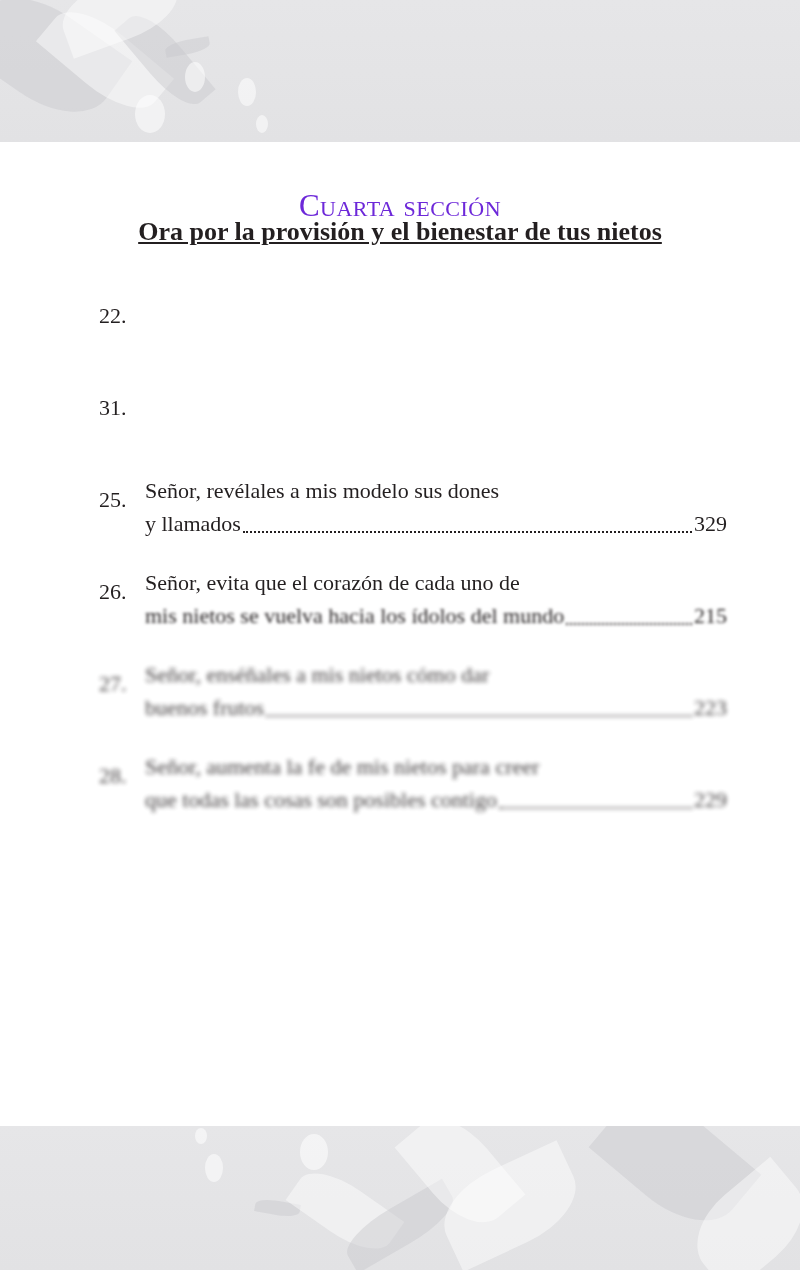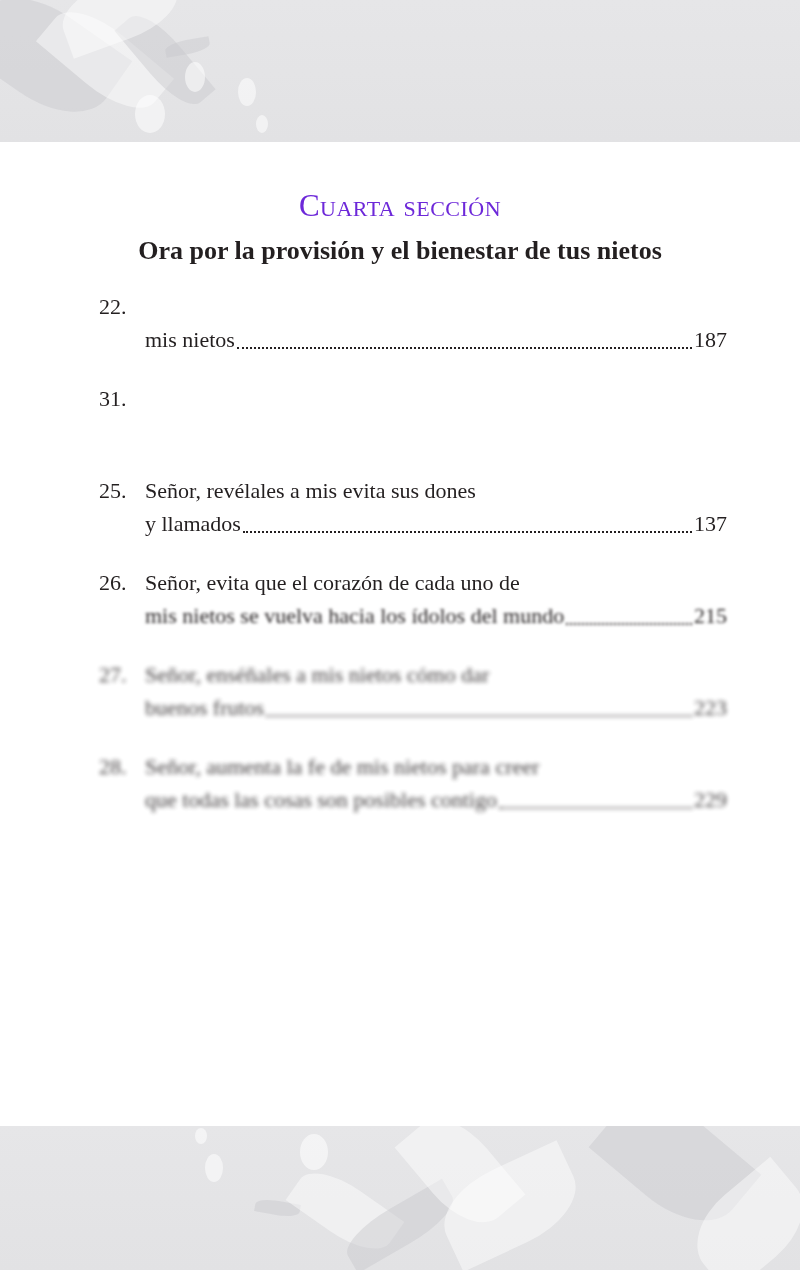--- a/index.html
+++ b/index.html
@@ -26,26 +26,26 @@
   .band .shade {
     position: absolute; border-radius: 50% 0 50% 0;
     background: rgba(200,200,204,0.45);
   }
   .title {
     position: absolute; top: 188px; left: 0; width: 800px; text-align: center;
     font-size: 31px; letter-spacing: 0.5px; font-variant: small-caps;
     color: #6d28d9;
   }
   .subtitle {
-    position: absolute; top: 236px; left: 0; width: 800px; text-align: center;
-    font-size: 26px; font-weight: bold; color: #231f20;
+    position: absolute; top: 217px; left: 0; width: 800px; text-align: center;
+    font-size: 26px; font-weight: bold; color: #231f20; text-decoration: underline;
   }
   .toc { position: absolute; left: 99px; top: 290px; width: 628px; }
   .entry { position: relative; height: 92px; font-size: 22px; line-height: 33px; }
-  .entry .num { position: absolute; left: 0; top: 0; width: 44px; }
+  .entry .num { position: absolute; left: 0; top: 9px; width: 44px; }
   .entry .line1 { position: absolute; left: 46px; top: 0; white-space: nowrap; }
   .entry .line2 {
     position: absolute; left: 46px; top: 33px; right: 0;
     display: flex; align-items: baseline; white-space: nowrap;
   }
   .entry .leader {
     flex: 1; overflow: hidden; margin: 0 2px;
     border-bottom: 2px dotted #231f20; height: 0; align-self: flex-end;
     position: relative; top: -7px;
   }
@@ -67,36 +67,31 @@
   <div class="drop" style="left:256px;top:115px;width:12px;height:18px;"></div>
   <div class="drop" style="left:135px;top:95px;width:30px;height:38px;"></div>
 </div>
 
 <div class="title">Cuarta sección</div>
 <div class="subtitle">Ora por la provisión y el bienestar de tus nietos</div>
 
 <div class="toc">
   <div class="entry">
     <span class="num">22.</span>
-    <div class="line2">
-      <span>mis nietos</span>
-      <span class="leader"></span>
-      <span class="page">187</span>
-    </div>
   </div>
   <div class="entry">
     <span class="num">31.</span>
   </div>
   <div class="entry">
     <span class="num">25.</span>
-    <span class="line1">Señor, revélales a mis evita sus dones</span>
+    <span class="line1">Señor, revélales a mis modelo sus dones</span>
     <div class="line2">
       <span>y llamados</span>
       <span class="leader"></span>
-      <span class="page">137</span>
+      <span class="page">329</span>
     </div>
   </div>
   <div class="entry blur-half">
     <span class="num">26.</span>
     <span class="line1">Señor, evita que el corazón de cada uno de</span>
     <div class="line2">
       <span>mis nietos se vuelva hacia los ídolos del mundo</span>
       <span class="leader"></span>
       <span class="page">215</span>
     </div>

